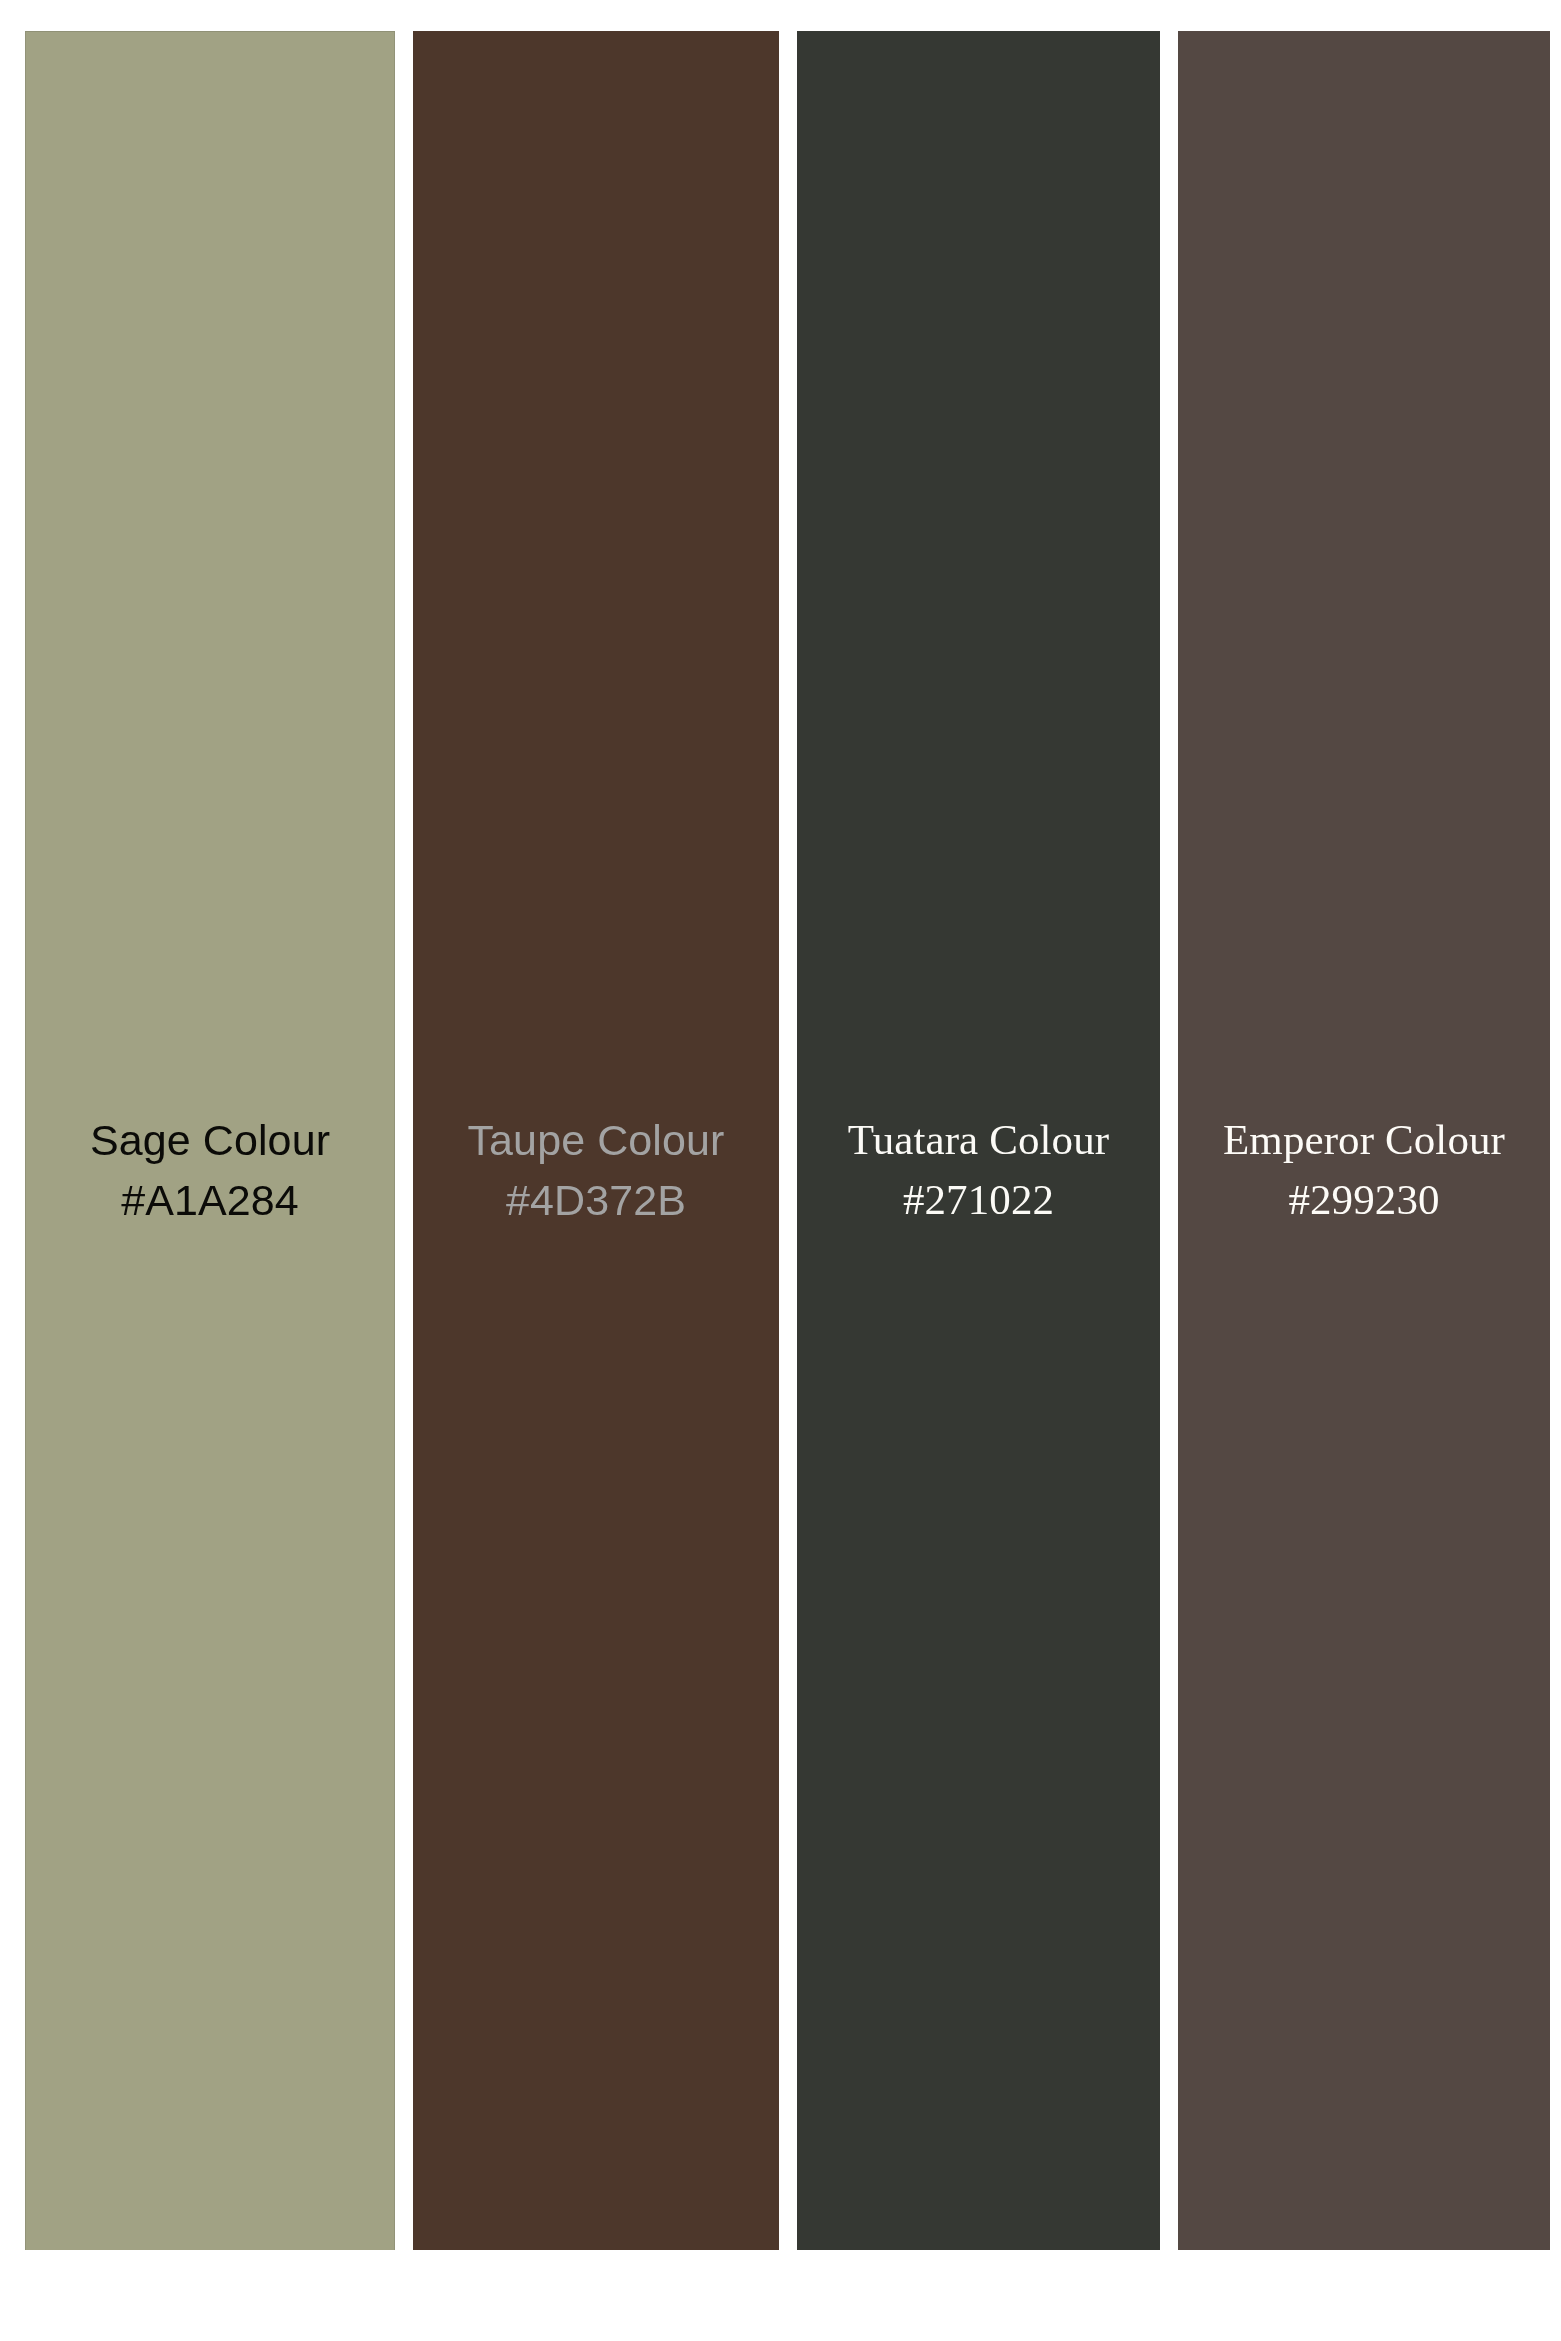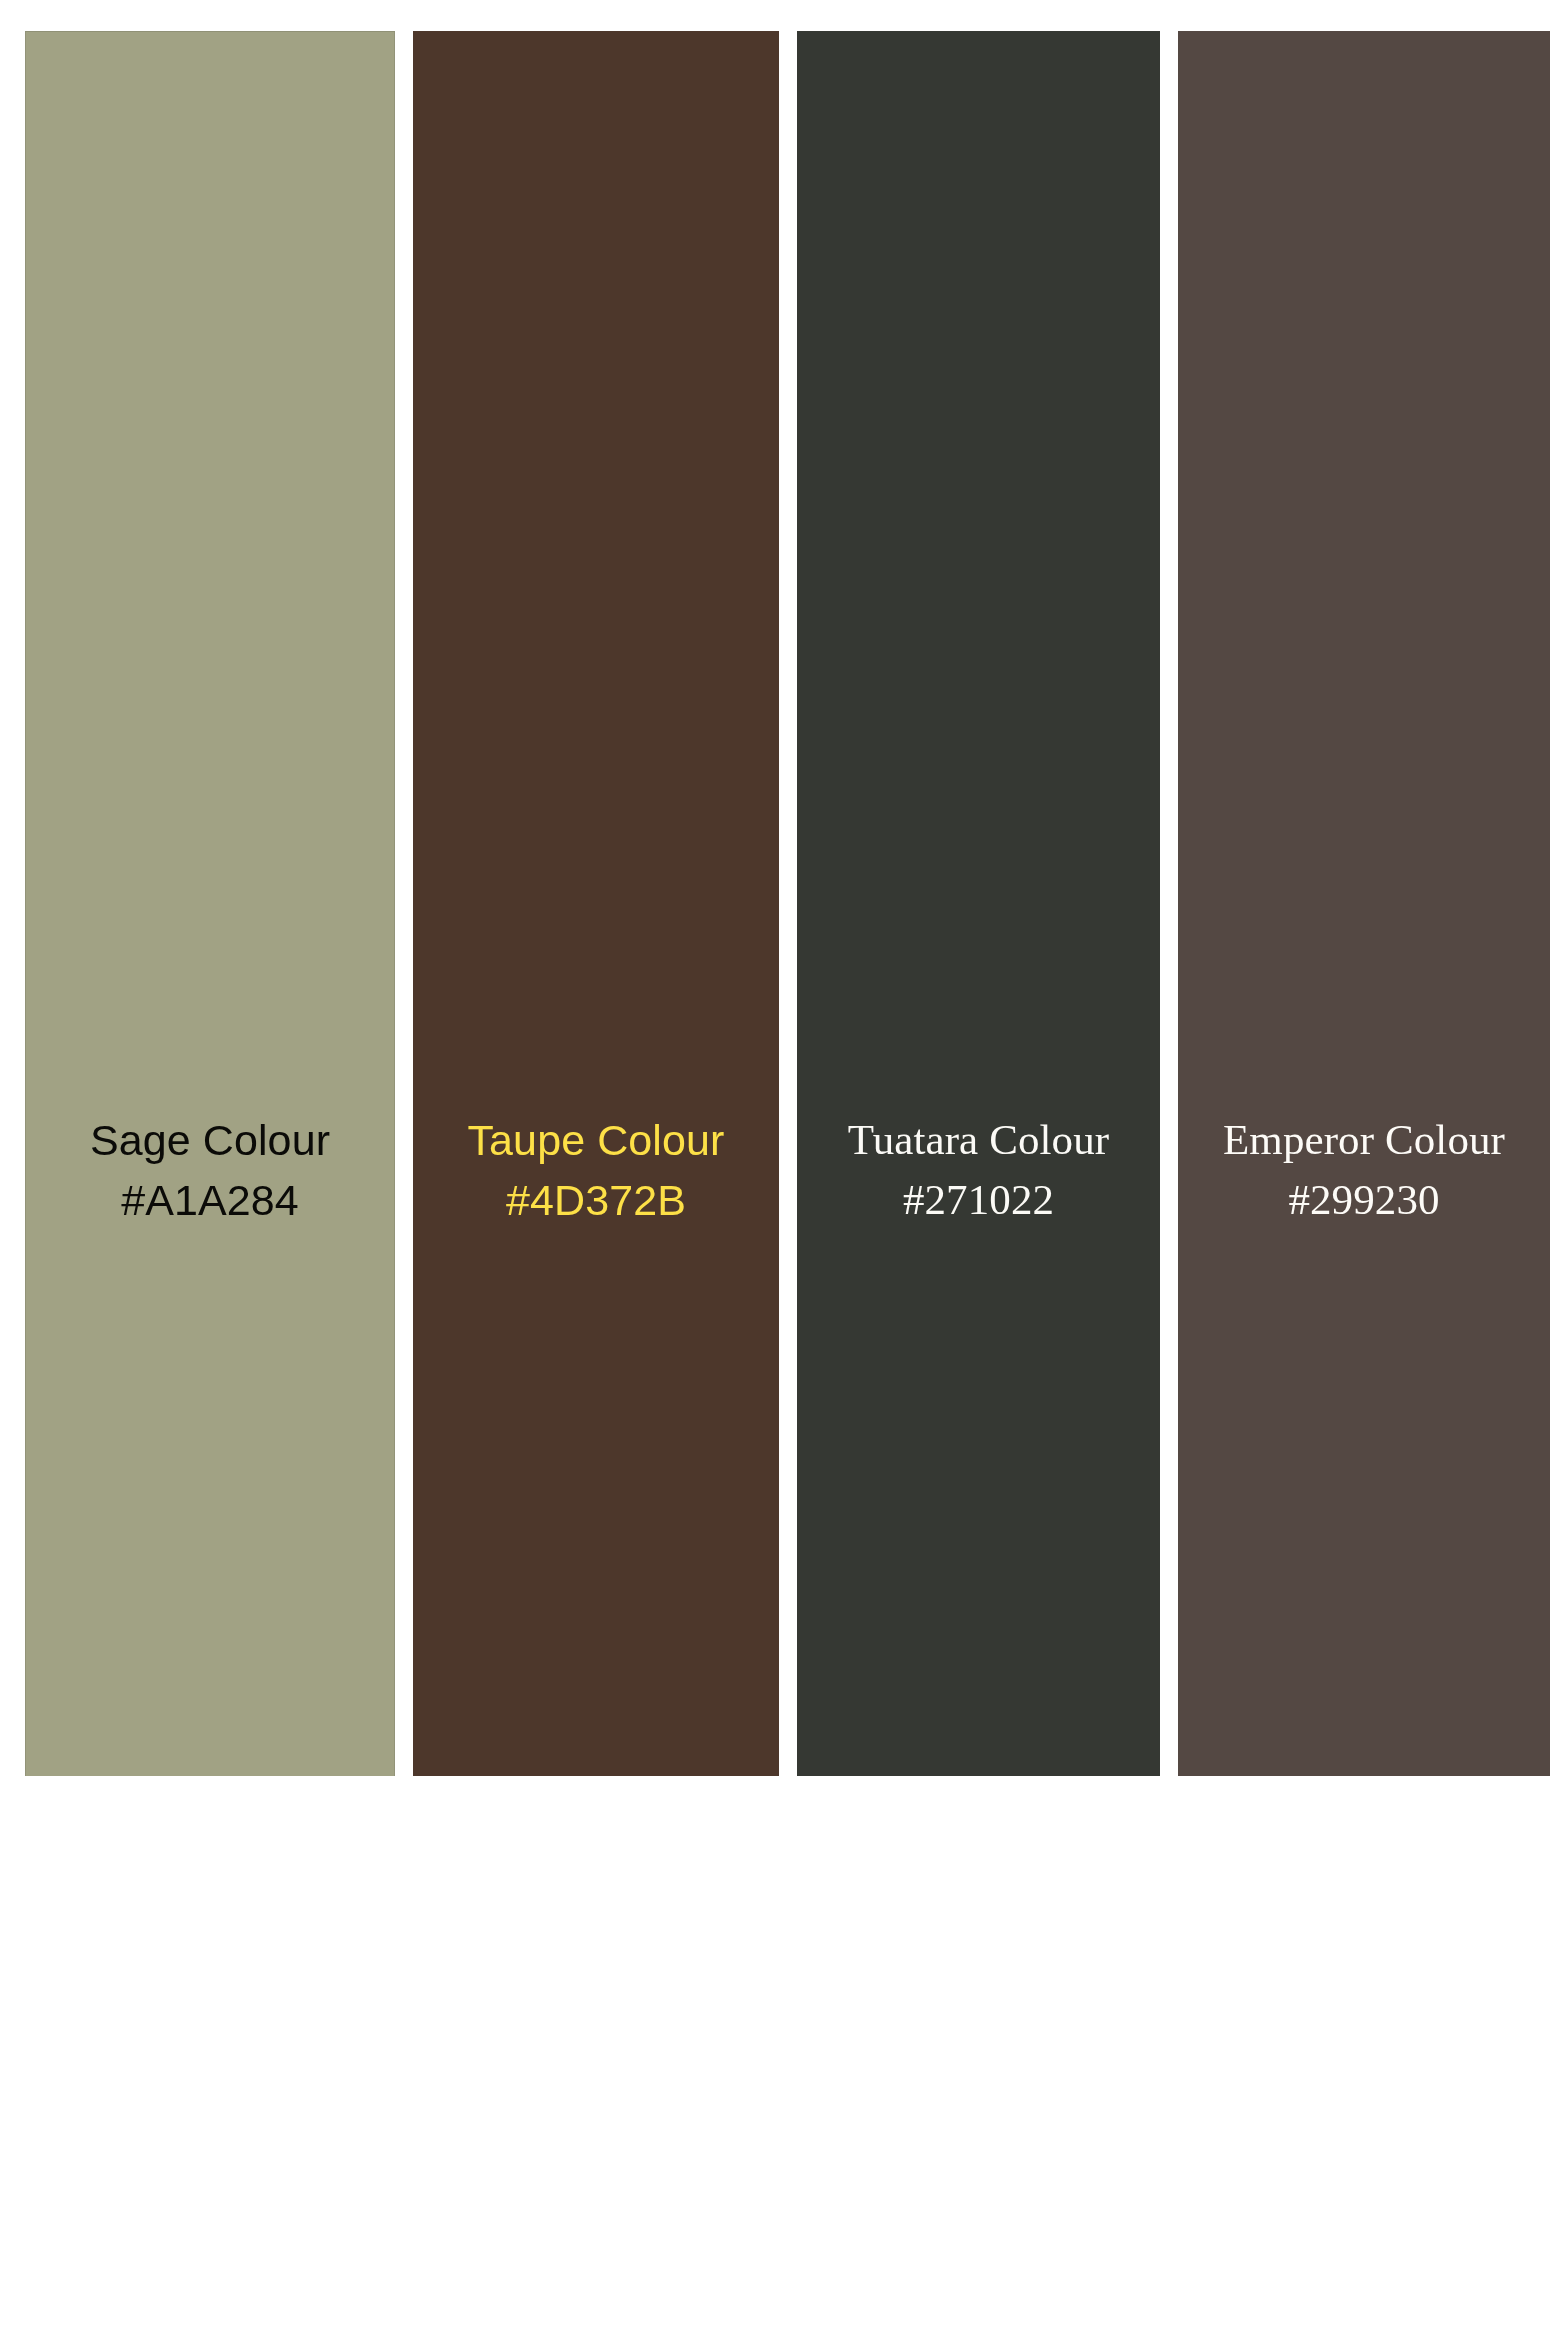--- a/index.html
+++ b/index.html
@@ -9,21 +9,21 @@
     background: #ffffff;
   }
 
   body {
     font-family: "Liberation Sans", sans-serif;
   }
 
   .palette-canvas {
     position: relative;
     width: 1561px;
-    height: 1776px;
+    height: 2250px;
     background: #ffffff;
     overflow: hidden;
     box-sizing: border-box;
     border-radius: 10px;
   }
 
   .swatch-row {
     position: absolute;
     left: 25px;
     top: 31px;
@@ -103,21 +103,21 @@
   <div class="swatch-row">
 
     <div class="swatch swatch-sage has-edge" style="background: rgb(161, 162, 132);">
       <div class="swatch-label" style="color: rgb(11, 11, 8);">
         <span class="label-name">Sage Colour</span>
         <span class="label-hex">#A1A284</span>
       </div>
     </div>
 
     <div class="swatch swatch-taupe" style="background: rgb(77, 55, 43);">
-      <div class="swatch-label" style="color: #fde047;">
+      <div class="swatch-label" style="color: #a3a3a3;">
         <span class="label-name">Taupe Colour</span>
         <span class="label-hex">#4D372B</span>
       </div>
     </div>
 
     <div class="swatch swatch-tuatara" style="background: rgb(53, 56, 51);">
       <div class="swatch-label" style="color: rgb(251, 250, 246);">
         <span class="label-name">Tuatara Colour</span>
         <span class="label-hex">#271022</span>
       </div>

